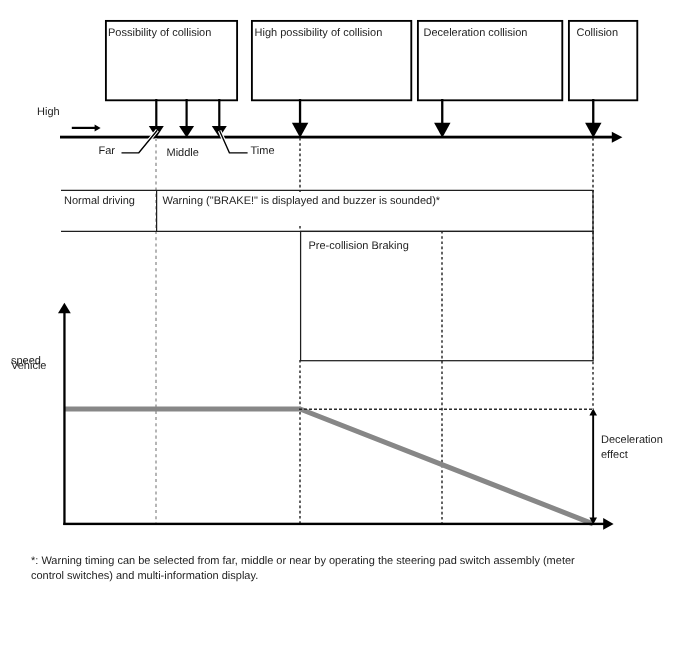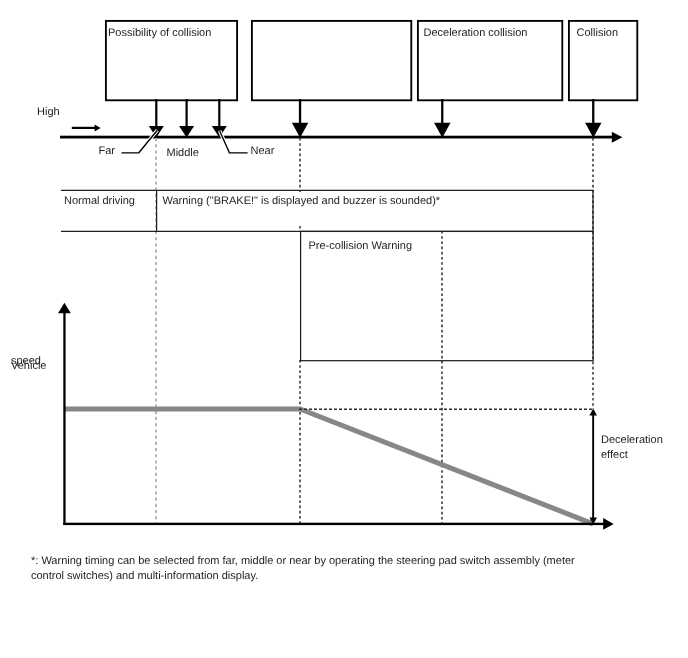--- a/index.html
+++ b/index.html
@@ -94,31 +94,32 @@
   <line x1="299" y1="409.2" x2="594" y2="409.2" stroke="#2b2b2b" stroke-width="1.5" stroke-dasharray="3 2"></line>
 
   <g fill="#000">
     <rect x="592.2" y="412" width="1.9" height="109"></rect>
     <path d="M589.4 415.4 L593.2 408.5 L597 415.4 Z"></path>
     <path d="M589.4 517.6 L593.2 524.5 L597 517.6 Z"></path>
   </g>
 </svg>
 
 <div class="lbl" style="left:108px;top:26px;">Possibility of collision</div>
+<div class="lbl" style="left:254.5px;top:26px;">High possibility of collision</div>
 <div class="lbl" style="left:423.5px;top:26px;">Deceleration collision</div>
 <div class="lbl" style="left:576.5px;top:26px;">Collision</div>
 
 <div class="lbl" style="left:37px;top:105px;">High</div>
 <div class="lbl" style="left:98.5px;top:144px;">Far</div>
 <div class="lbl" style="left:166.5px;top:145.5px;">Middle</div>
-<div class="lbl" style="left:250.5px;top:144px;">Near</div>
+<div class="lbl" style="left:250.5px;top:144px;">Time</div>
 
 <div class="lbl" style="left:64px;top:194px;">Normal driving</div>
 <div class="lbl" style="left:162.5px;top:194px;">Warning ("BRAKE!" is displayed and buzzer is sounded)*</div>
-<div class="lbl" style="left:308.5px;top:239px;">Pre-collision Warning</div>
+<div class="lbl" style="left:308.5px;top:239px;">Pre-collision Braking</div>
 
 <div class="lbl" style="left:11px;top:339px;margin-top:20px;">Vehicle</div>
 <div class="lbl" style="left:11px;top:354px;">speed</div>
 
 <div class="lbl" style="left:601px;top:433px;">Deceleration</div>
 <div class="lbl" style="left:601px;top:448px;">effect</div>
 
 <div class="lbl" style="left:31px;top:554px;">*: Warning timing can be selected from far, middle or near by operating the steering pad switch assembly (meter</div>
 <div class="lbl" style="left:31px;top:569px;">control switches) and multi-information display.</div>
 

